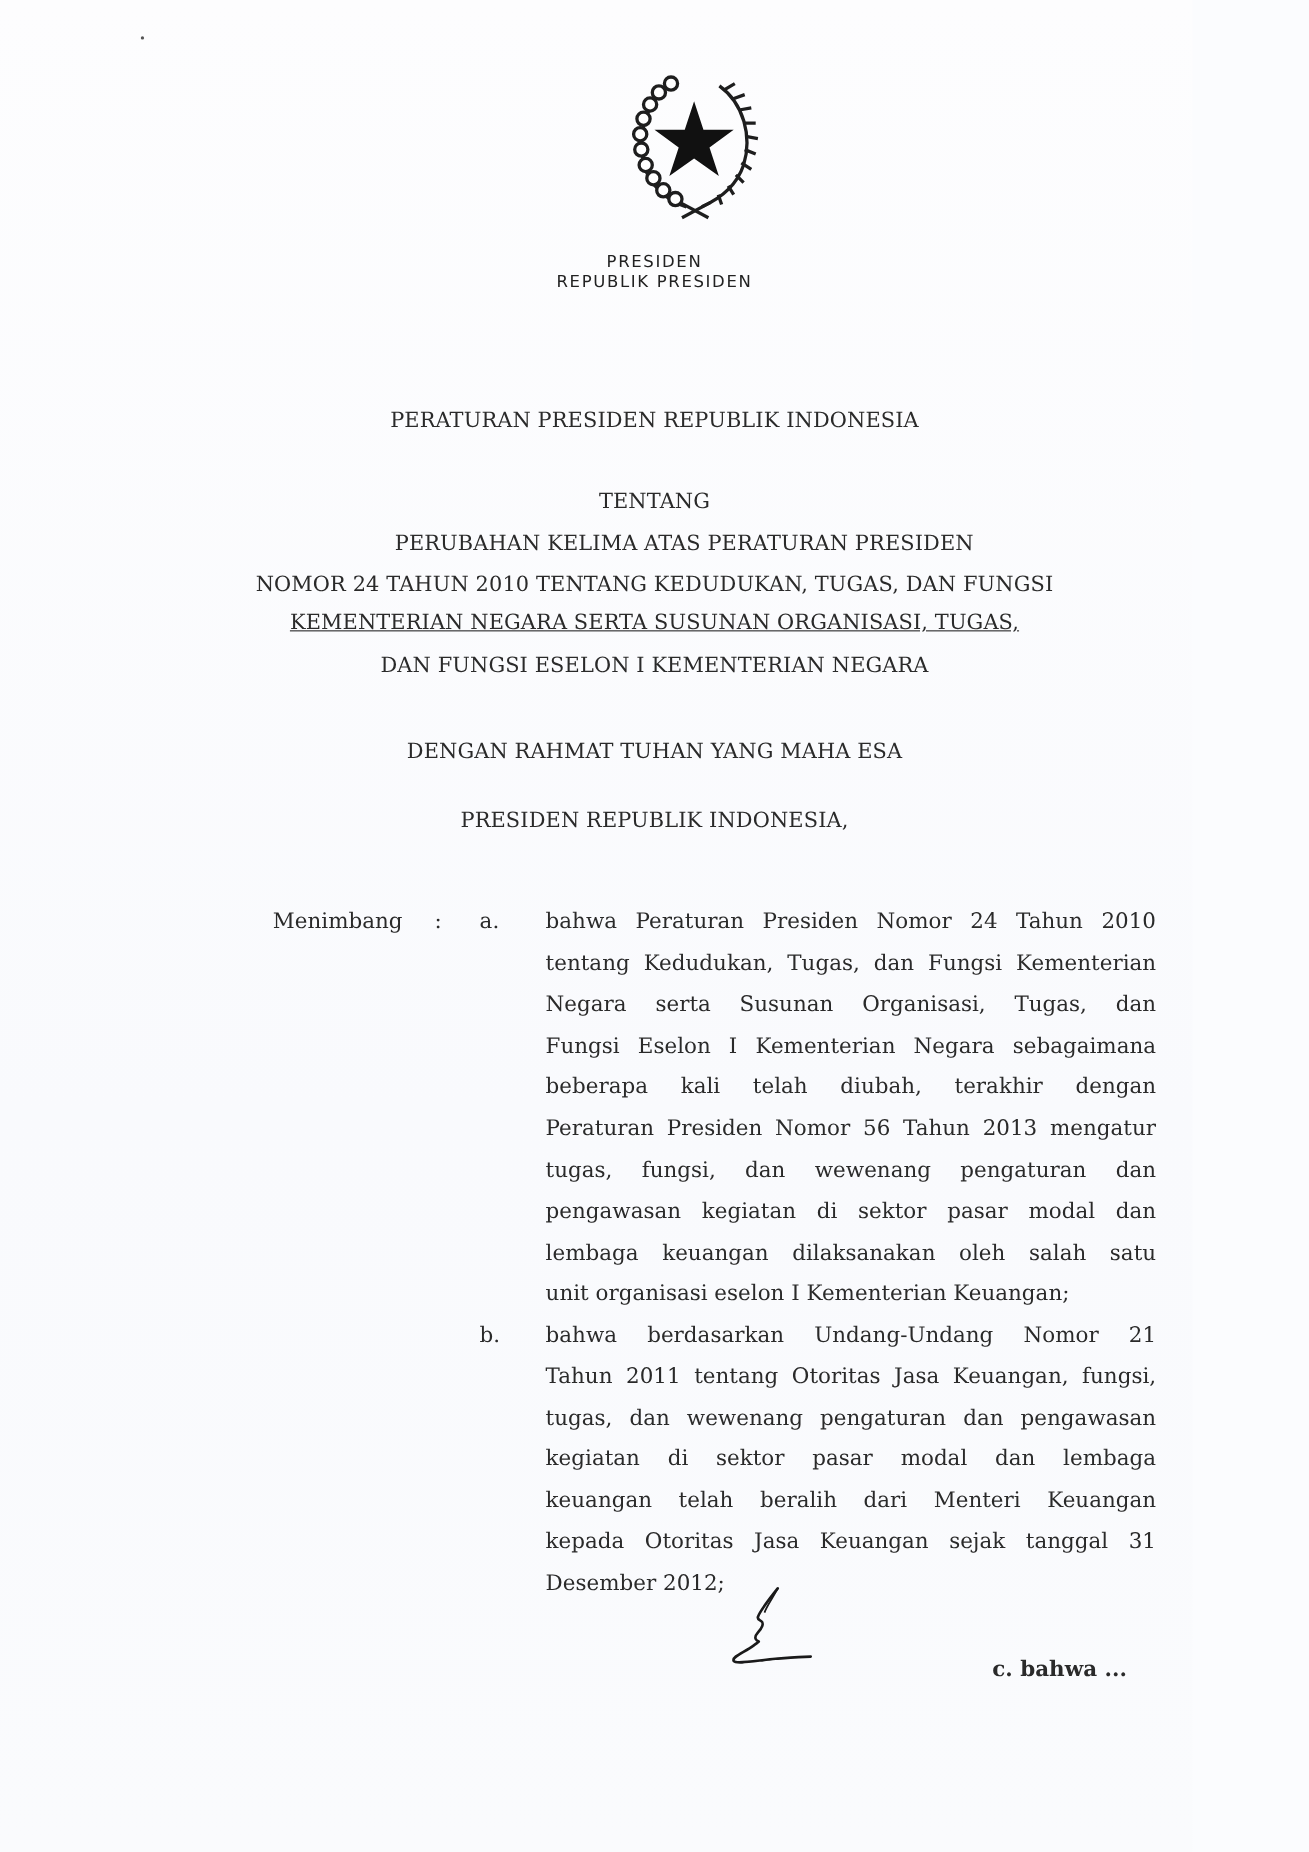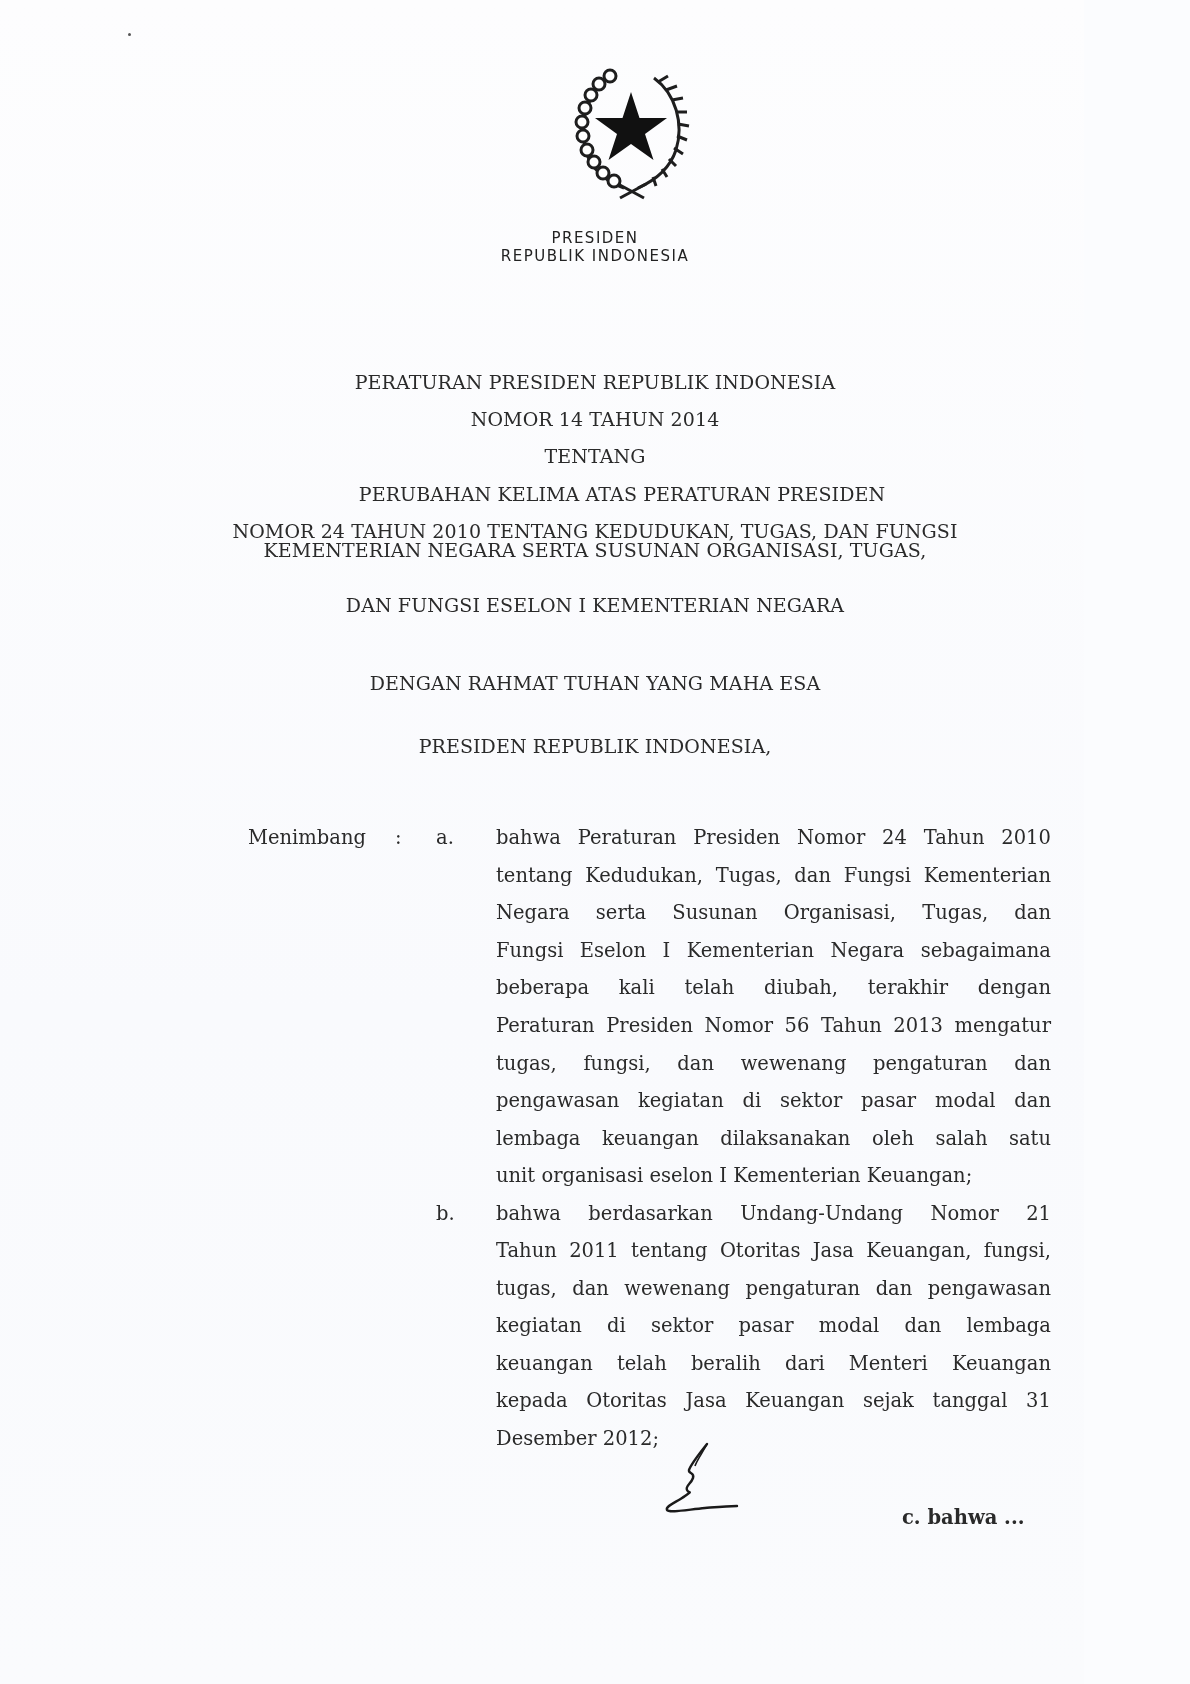--- a/index.html
+++ b/index.html
@@ -150,28 +150,27 @@
 
       <g stroke="#1e1e1e" stroke-width="3" fill="none">
         <path d="M52 122 L78 136"></path>
         <path d="M80 122 L54 136"></path>
       </g>
 
       <polygon fill="#111" points="65,30 73.5,56 101,56 79,72 87.5,98 65,82 42.5,98 51,72 29,56 56.5,56"></polygon>
     </svg>
   </div>
   <div class="emblem-caption l1">PRESIDEN</div>
-  <div class="emblem-caption l2">REPUBLIK INDONESIA</div>
+  <div class="emblem-caption l2">REPUBLIK PRESIDEN</div>
 
   <div class="heading-line" style="top:371px;">PERATURAN PRESIDEN REPUBLIK INDONESIA</div>
-  <div class="heading-line" style="top:408px;">NOMOR  14  TAHUN  2014</div>
   <div class="heading-line" style="top:445px;">TENTANG</div>
   <div class="heading-line" style="top:483px;margin-left:27px;">PERUBAHAN KELIMA ATAS PERATURAN PRESIDEN</div>
   <div class="heading-line" style="top:520px;">NOMOR 24 TAHUN 2010 TENTANG KEDUDUKAN, TUGAS, DAN FUNGSI</div>
-  <div class="heading-line" style="top:539px;">KEMENTERIAN NEGARA SERTA SUSUNAN ORGANISASI, TUGAS,</div>
+  <div class="heading-line" style="top:555px;text-decoration:underline;">KEMENTERIAN NEGARA SERTA SUSUNAN ORGANISASI, TUGAS,</div>
   <div class="heading-line" style="top:672px;">DENGAN RAHMAT TUHAN YANG MAHA ESA</div>
 
   <div class="heading-line" style="top:594px;">DAN FUNGSI ESELON I KEMENTERIAN NEGARA</div>
   <div class="heading-line" style="top:735px;">PRESIDEN REPUBLIK INDONESIA,</div>
 
   <div class="considering-label">Menimbang</div>
   <div class="considering-colon">:</div>
 
   <div class="item-marker" style="top:826px;">a.</div>
   <div>

